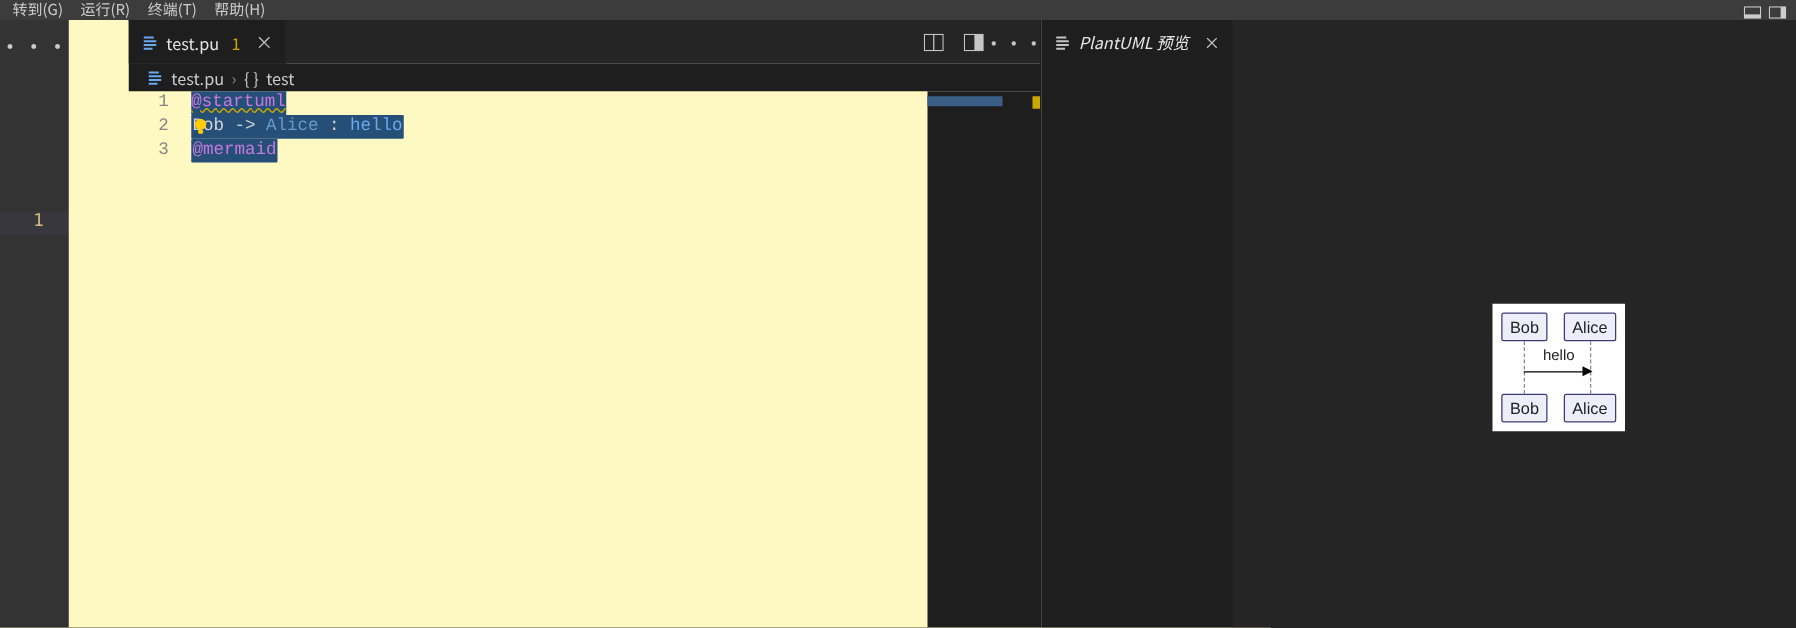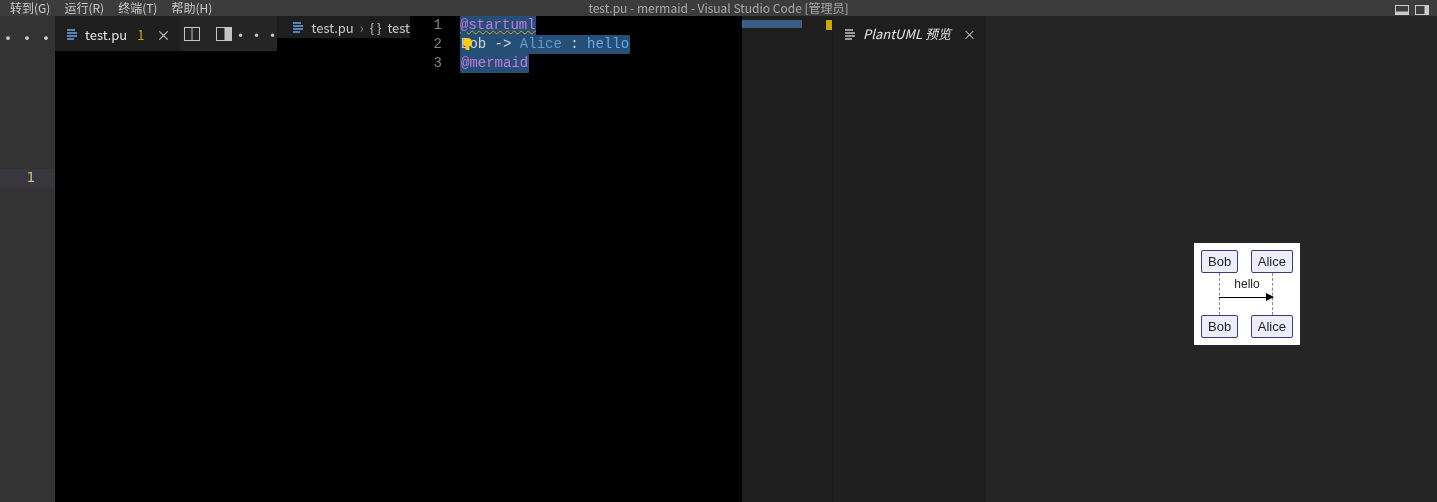--- a/index.html
+++ b/index.html
@@ -65,25 +65,26 @@
   }
   .activitybar .ellipsis {
     color: #cccccc;
     font-size: 18px;
     letter-spacing: 1px;
   }
 
   
   .editorcol {
     width: 778px;
-    background: #000000;
-    display: flex;
-    flex-direction: row;
+    background: #fef9c3;
+    display: flex;
+    flex-direction: column;
     border-right: 1px solid #1b1b1b;
     position: relative;
+    padding-left: 48px;
   }
 
   
   .tabs {
     height: 35px;
     background: #252526;
     display: flex;
     align-items: stretch;
     position: relative;
   }
@@ -312,21 +313,20 @@
 </head>
 <body>
 
 <div class="titlebar">
   <div class="menu">
     <span>转到(G)</span>
     <span>运行(R)</span>
     <span>终端(T)</span>
     <span>帮助(H)</span>
   </div>
-  <div class="wintitle">test.pu - mermaid - Visual Studio Code [管理员]</div>
   <div class="winicons">
     <div class="wi">
       <svg width="14" height="10" viewBox="0 0 14 10">
           <rect x="0.5" y="0.5" width="13" height="9" fill="none" stroke="#ccc"></rect>
           <rect x="0.5" y="6.5" width="13" height="3" fill="#ccc"></rect>
         </svg>
     </div>
     <div class="wi">
       <svg width="14" height="10" viewBox="0 0 14 10">
           <rect x="0.5" y="0.5" width="13" height="9" fill="none" stroke="#ccc"></rect>

